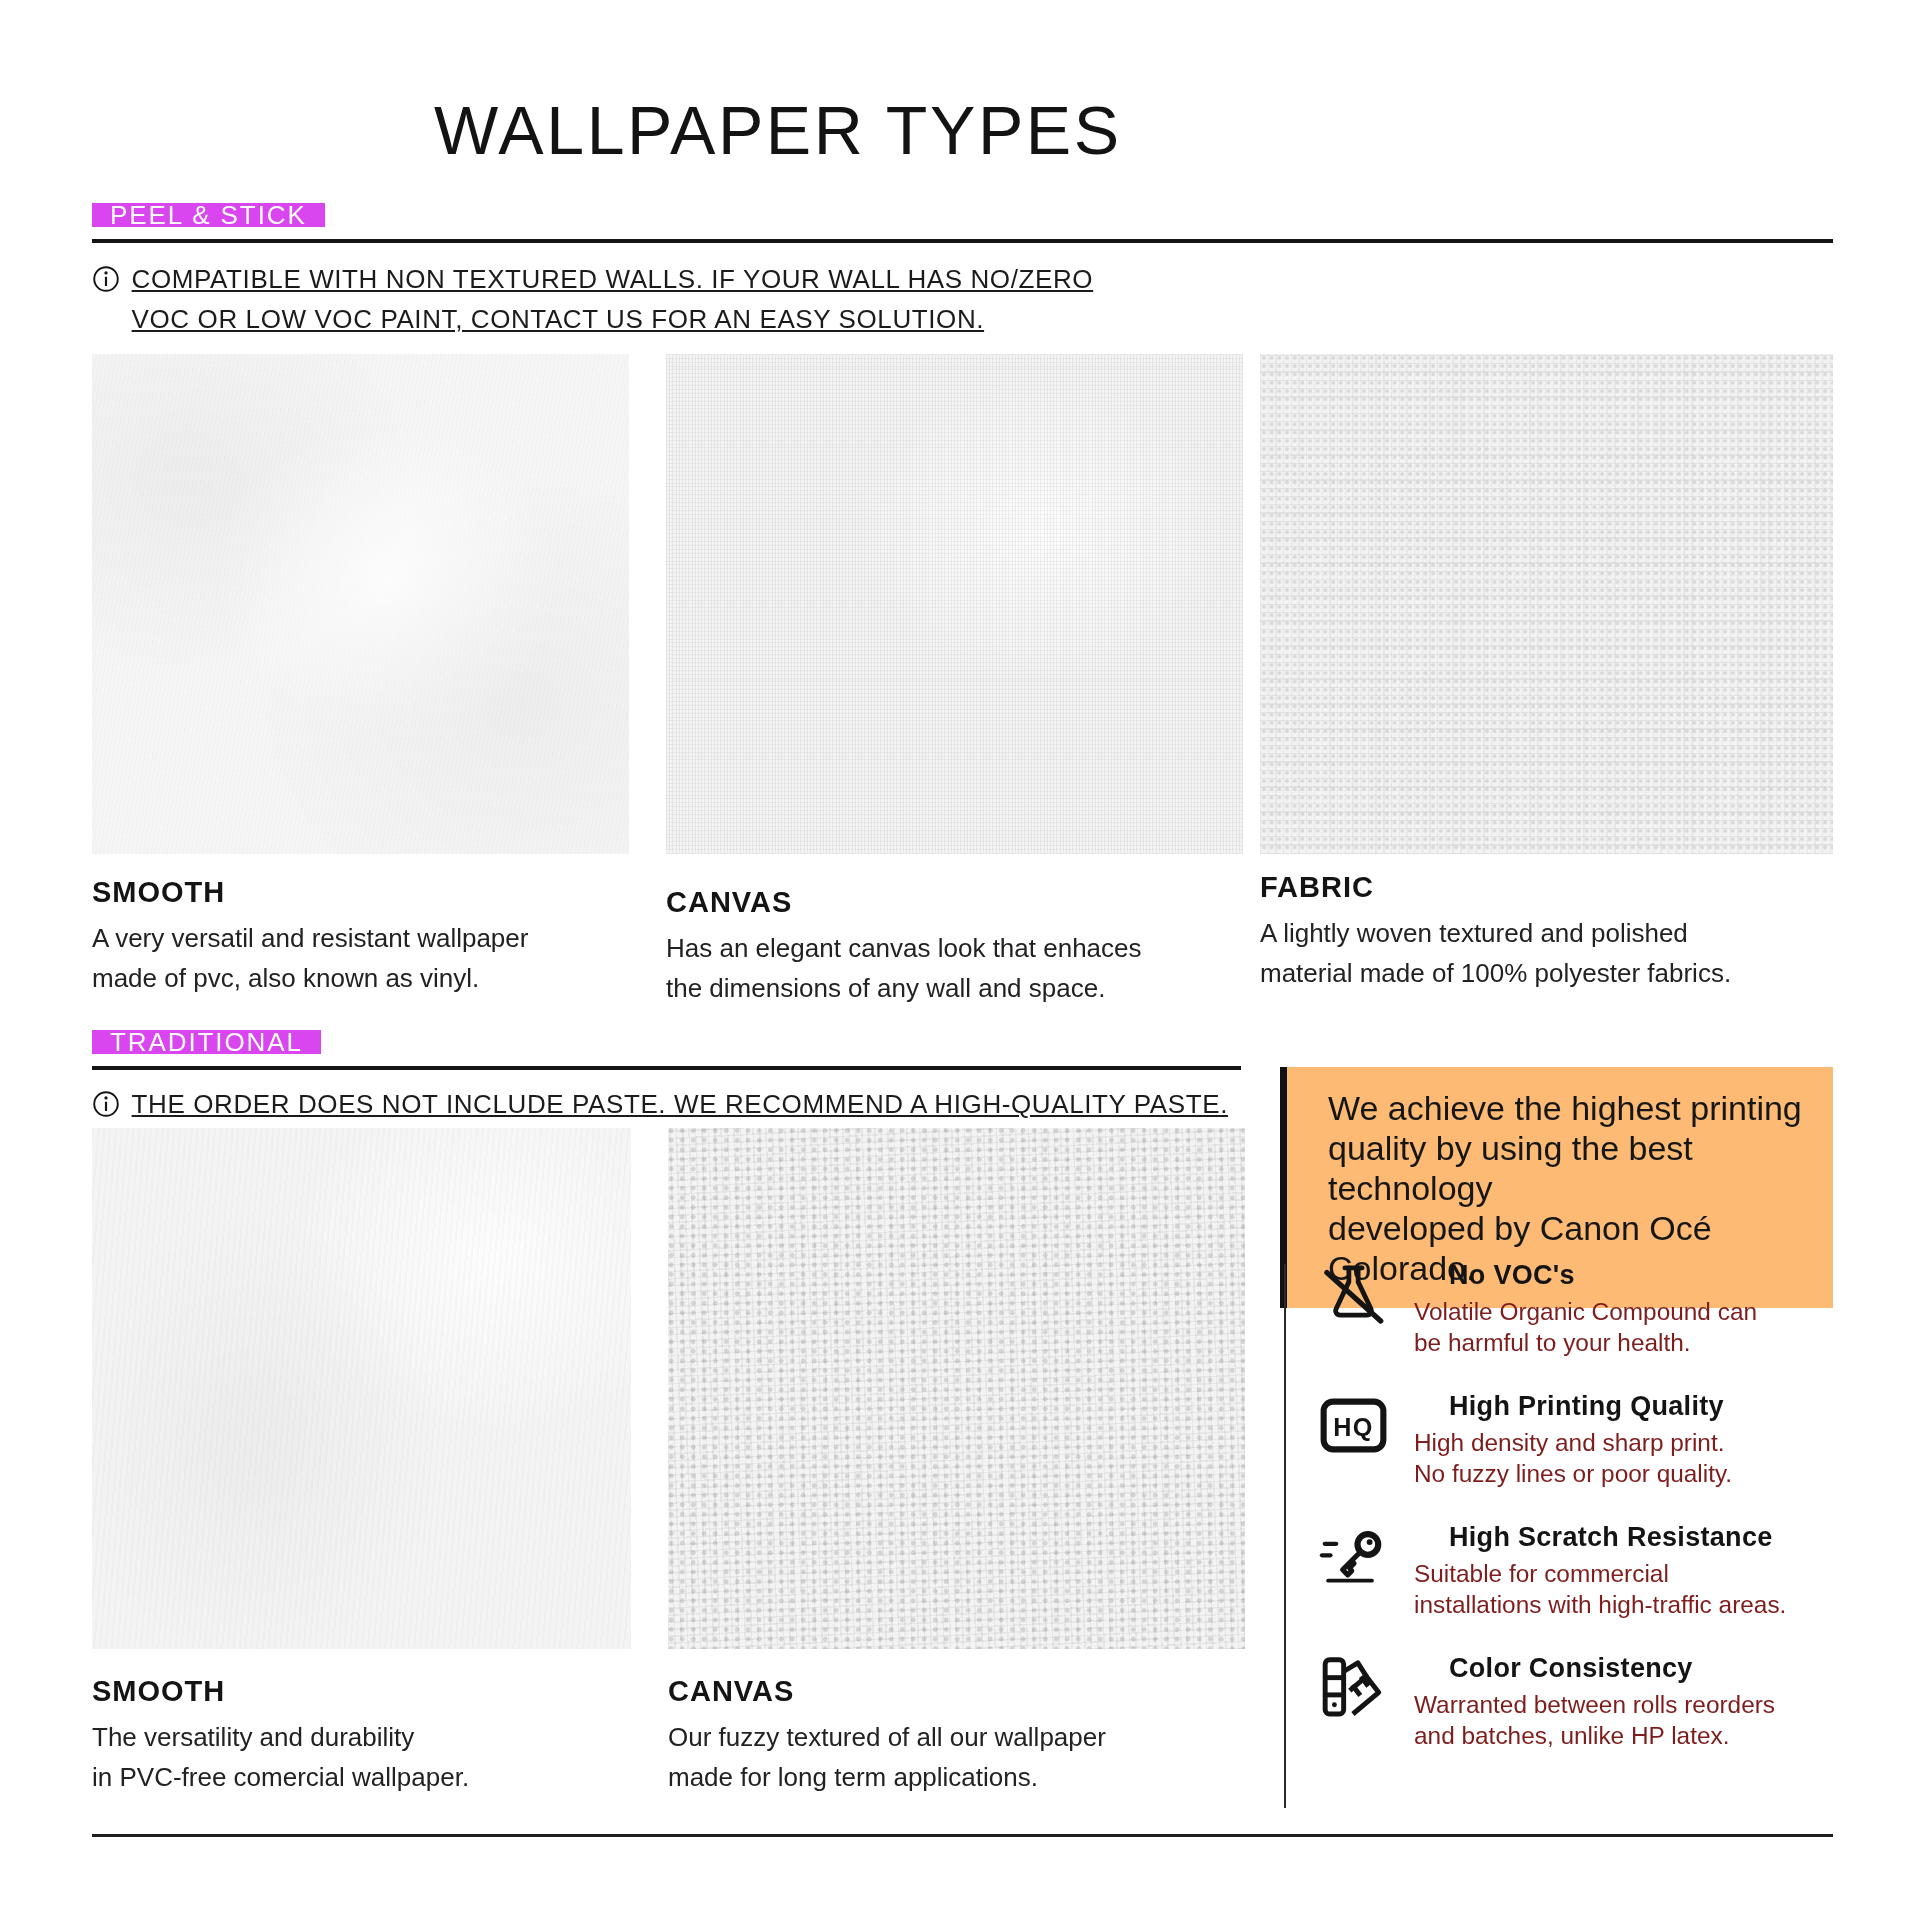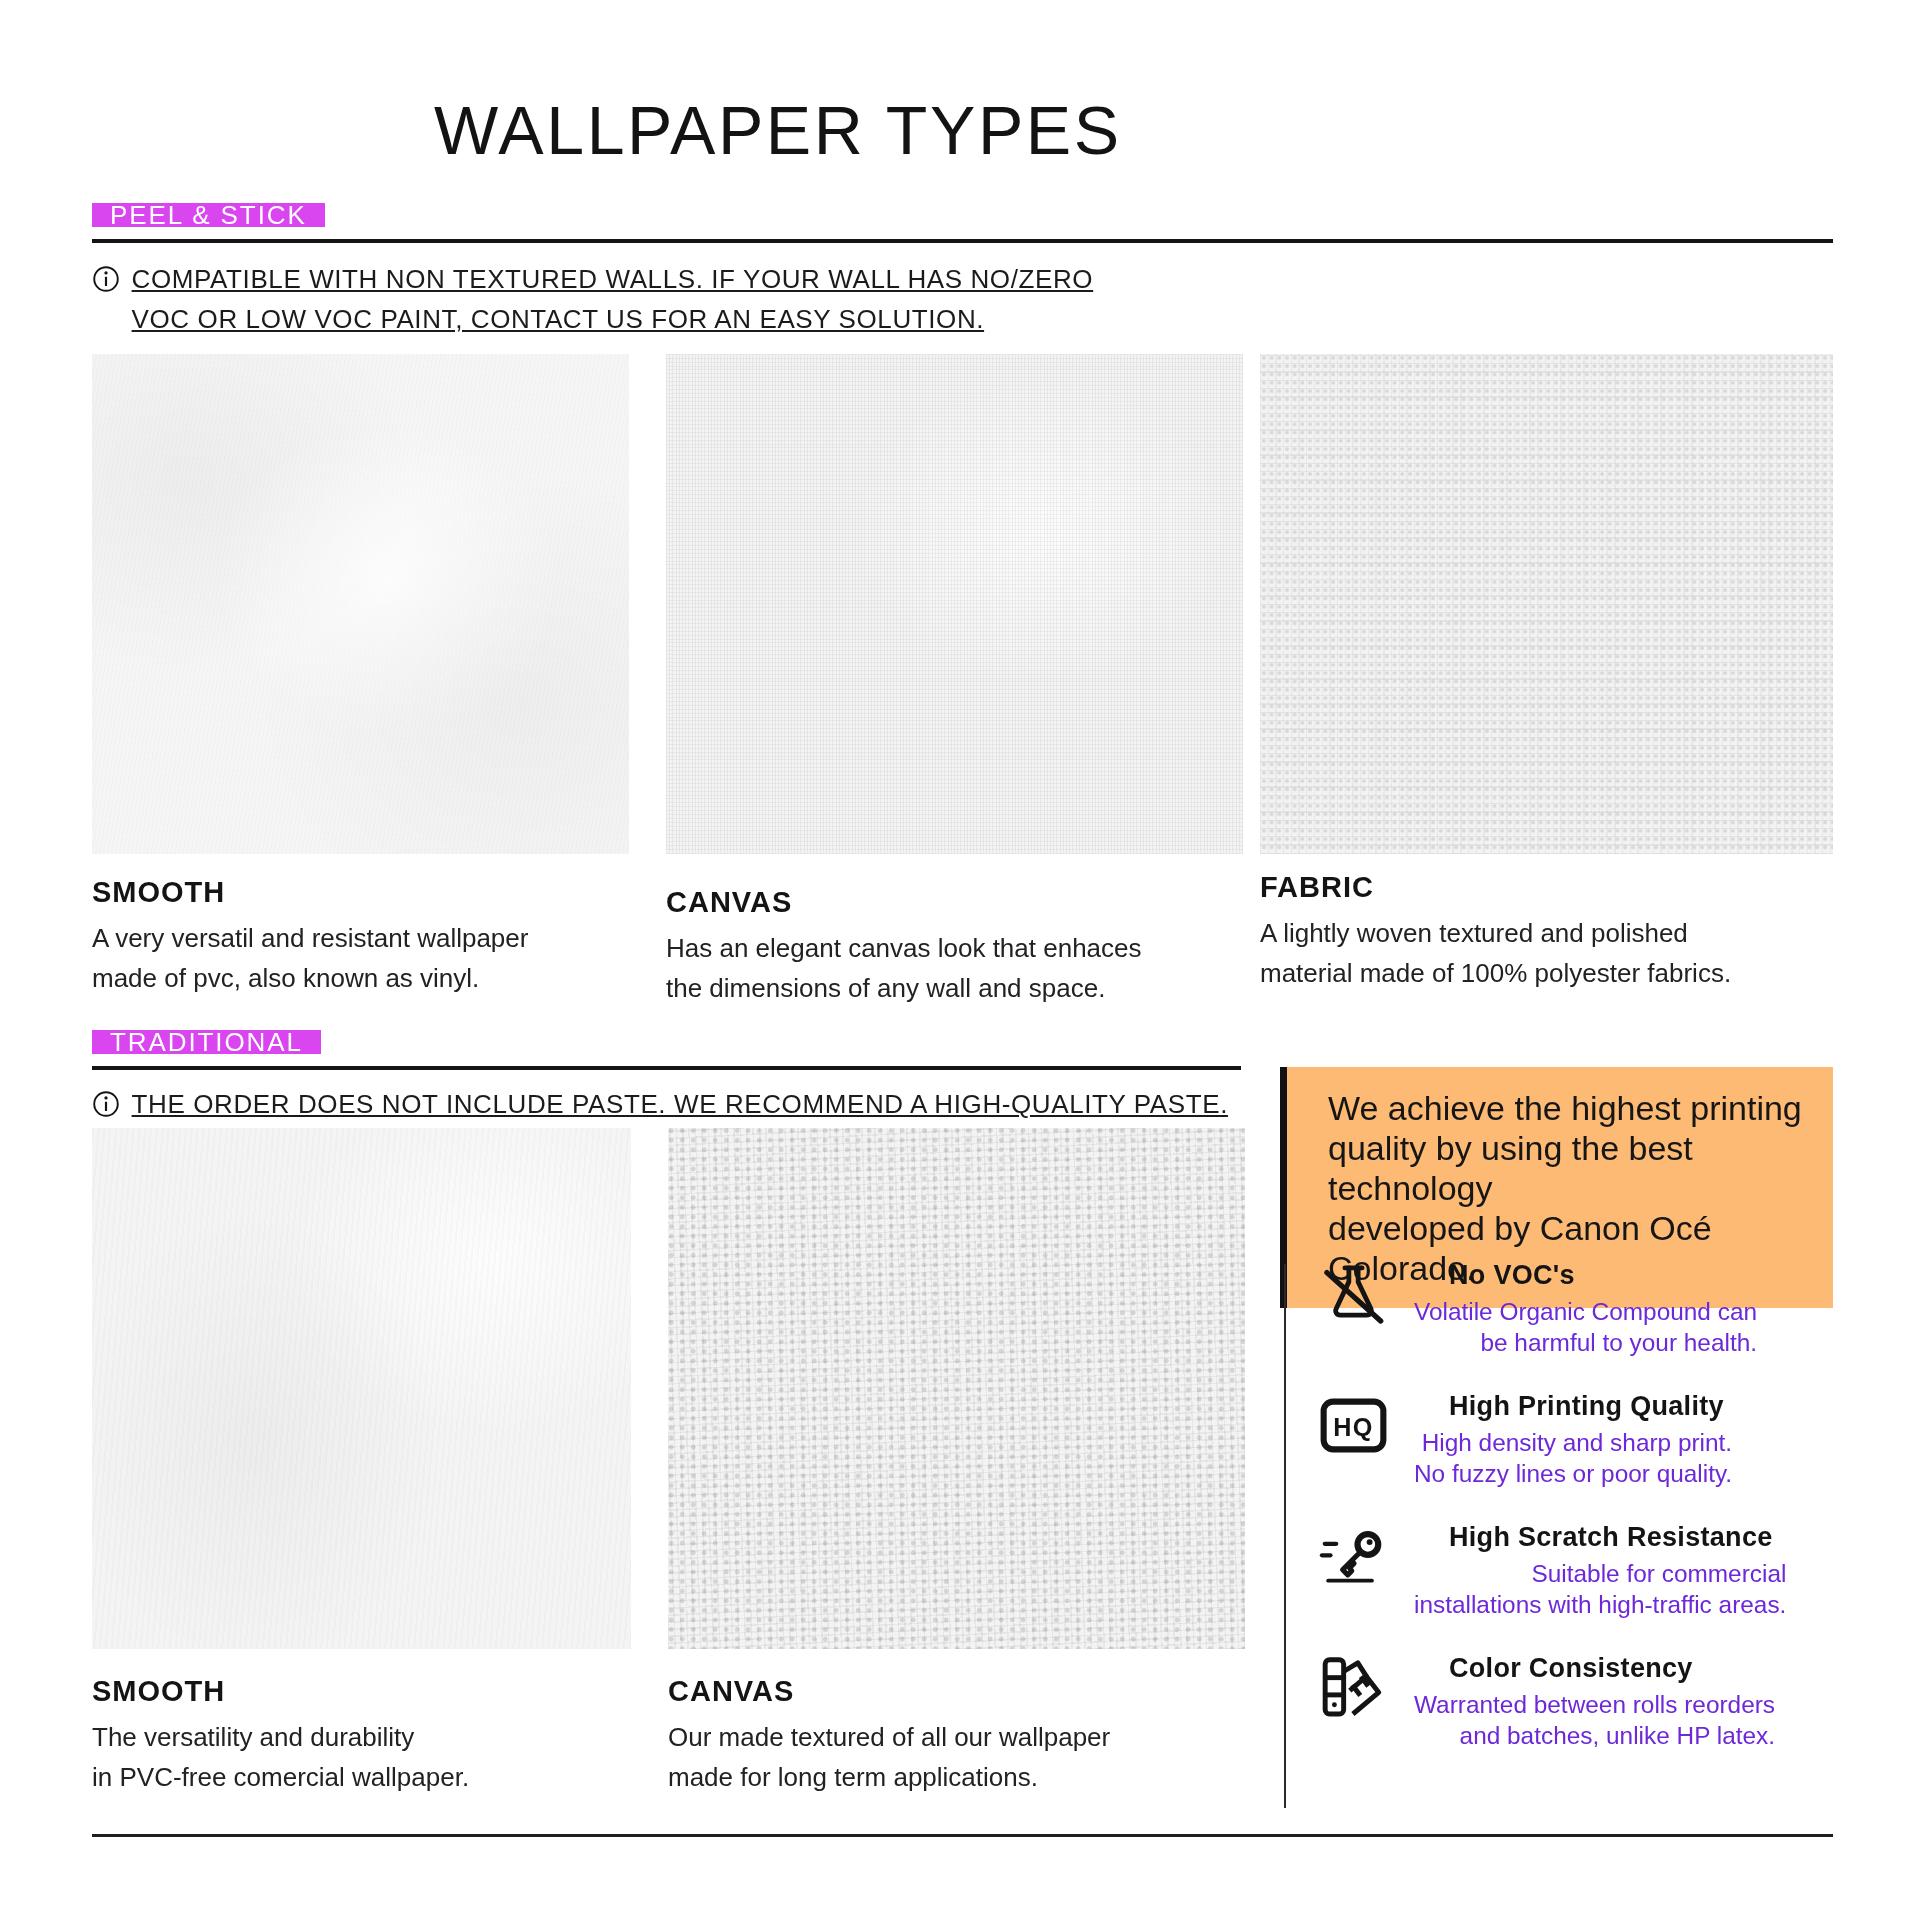--- a/index.html
+++ b/index.html
@@ -105,21 +105,21 @@
   }
 
   
   .features { position:absolute; left:1284px; top:1260px; width:571px; }
   .features-vline { position:absolute; left:0; top:3.9px; width:1.9px; height:544px; background:#2b2b2b; }
   .feature { display:flex; align-items:flex-start; padding-left:35px; margin-bottom:33px; }
   .feature-icon { width:69px; height:69px; flex:none; margin-top:0px; }
   .feature-icon svg { width:100%; height:100%; display:block; }
   .feature-text { margin-left:26px; }
   .feature-title { font-size:27px; font-weight:700; color:#141414; letter-spacing:0.3px;margin-left:35px; }
-  .feature-desc { margin-top:5.1px; font-size:24.4px; line-height:31px; color:#6d28d9;text-align:right; }
+  .feature-desc { margin-top:5.1px; font-size:24.4px; line-height:31px; color:#7f1d1d; }
 </style>
 </head>
 <body>
 
 <div class="page">
 
   <div class="page-title">WALLPAPER TYPES</div>
 
   <div class="rule rule-peel"></div>
   <div class="badge badge-peel">PEEL &amp; STICK</div>
@@ -187,21 +187,21 @@
     <div class="swatch-desc">
       <span>The versatility and durability</span><br>
       <span>in PVC-free comercial wallpaper.</span>
     </div>
   </div>
 
   <div class="swatch-col col-tr-canvas">
     <div class="swatch tex-canvas-coarse"></div>
     <div class="swatch-name">CANVAS</div>
     <div class="swatch-desc">
-      <span>Our made textured of all our wallpaper</span><br>
+      <span>Our fuzzy textured of all our wallpaper</span><br>
       <span>made for long term applications.</span>
     </div>
   </div>
 
   <div class="callout">
     <span>We achieve the highest printing</span><br>
     <span>quality by using the best technology</span><br>
     <span>developed by Canon Océ Colorado.</span>
   </div>
 

